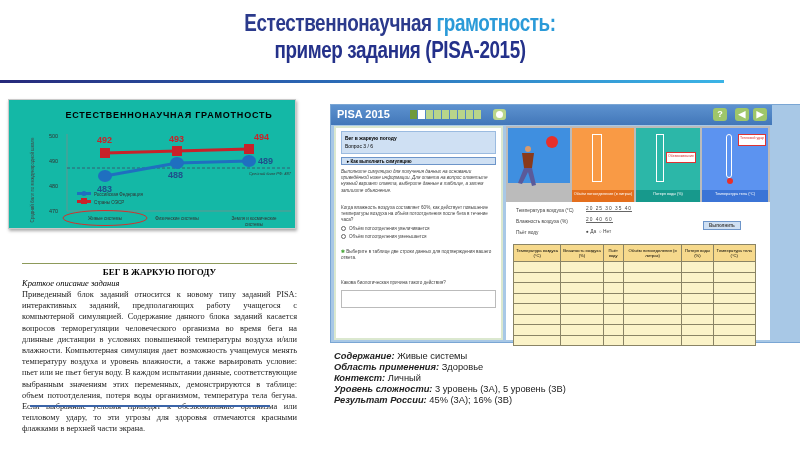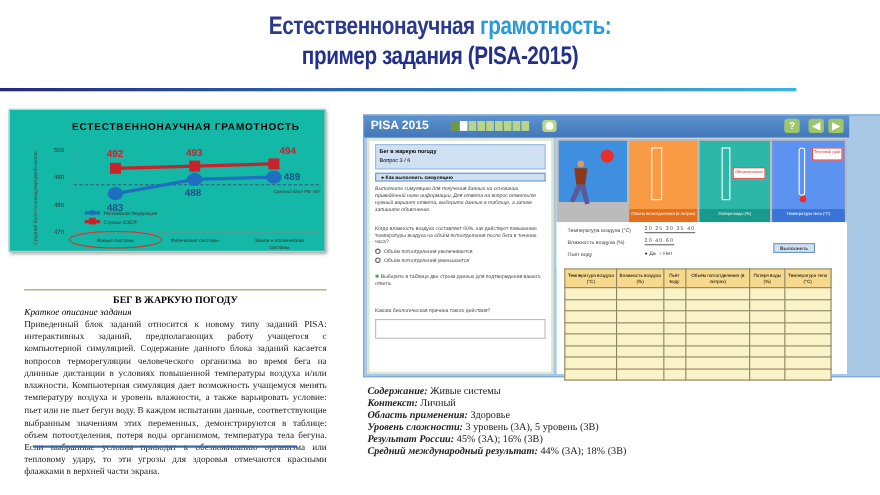--- a/index.html
+++ b/index.html
@@ -35,21 +35,21 @@
 .sim{position:absolute;left:0;top:0;width:264px;height:76px;background:#bbb}
 .panel{position:absolute;top:2px;height:74px}
 .pl{position:absolute;bottom:0;left:0;right:0;height:12px;font-size:3.8px;line-height:4px;text-align:center;color:#fff;padding-top:2px}
 .ctrl{position:absolute;left:0;top:76px;width:264px;height:42px;background:#fff;font-size:4.8px;color:#444}
 .ctrl .row{position:absolute;left:10px}
 .ctrl .val{position:absolute;left:80px;letter-spacing:1px}
 .exec{position:absolute;left:197px;top:19px;width:38px;height:9px;background:#cfe0f3;border:1px solid #6d95c9;font-size:4.5px;text-align:center;line-height:7px;font-weight:bold}
 .tbl{position:absolute;left:7px;top:118px;width:243px;border-collapse:collapse;background:#fbf3c8;font-size:4.2px}
 .tbl th{background:#f6d98c;border:1px solid #8a8465;height:17px;font-weight:normal;padding:0 1px}
 .tbl td{border:1px solid #8a8465;height:10.5px}
-.meta{position:absolute;left:334px;top:351px;width:440px;font-family:Liberation Serif, serif;font-size:9.3px;line-height:11px;color:#222}
+.meta{position:absolute;left:334px;top:351px;width:440px;font-family:Liberation Sans, sans-serif;font-size:9.3px;line-height:11px;color:#222}
 .meta i{font-weight:bold}
 </style>
 </head>
 <body>
 
 <div class="title">
   <div><span class="t1a">Естественнонаучная</span> <span class="t1b">грамотность:</span></div>
   <div class="t2">пример задания (PISA-2015)</div>
 </div>
 <div class="rule"></div>
@@ -249,18 +249,17 @@
             <td></td>
             <td></td>
           </tr>
     </tbody>
       </table>
   </div>
 </div>
 
 <div class="meta">
   <div><i>Содержание:</i><span> Живые системы</span></div>
+  <div><i>Область применения:</i><span> Здоровье</span></div>
   <div><i>Контекст:</i><span> Личный</span></div>
-  <div><i>Область применения:</i><span> Здоровье</span></div>
   <div><i>Уровень сложности:</i><span> 3 уровень (3А), 5 уровень (3В)</span></div>
   <div><i>Результат России:</i><span> 45% (3А); 16% (3В)</span></div>
-  <div><i>Средний международный результат:</i><span> 44% (3А); 18% (3В)</span></div>
 </div>
 
 </body></html>

